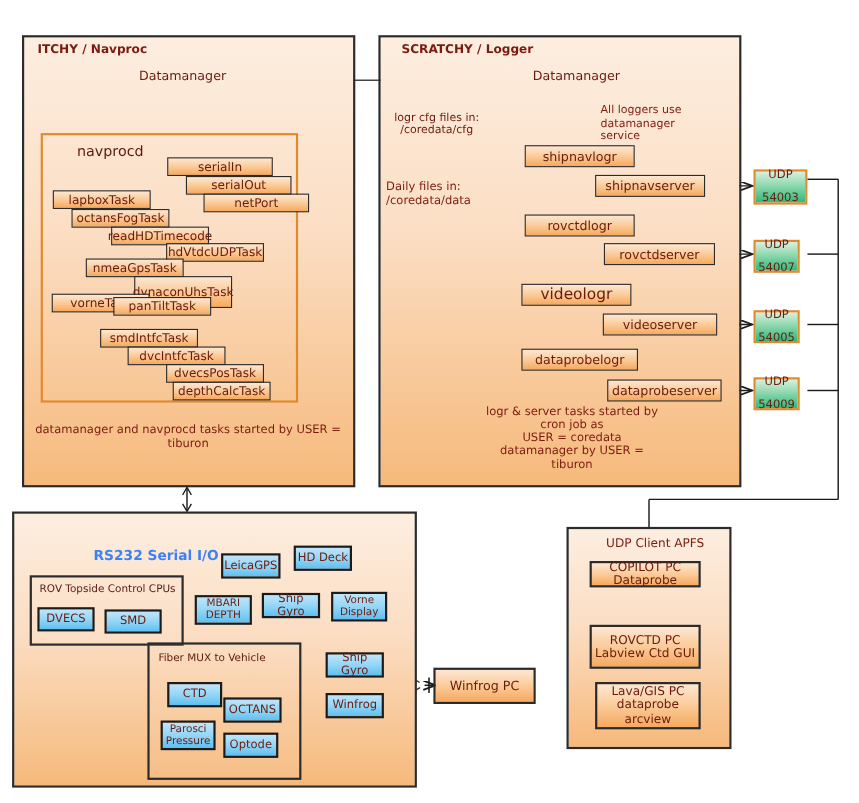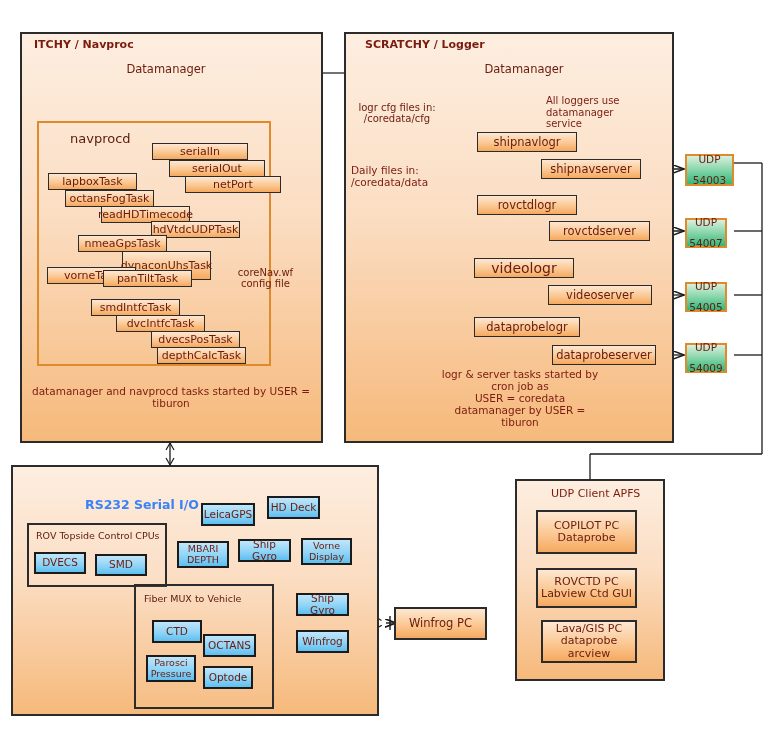--- a/index.html
+++ b/index.html
@@ -217,24 +217,20 @@
   <div class="tbox" style="left:78px;top:235px;width:89px;height:17px;font-size:11px;">nmeaGpsTask</div>
   <div class="tbox" style="left:122px;top:251px;width:89px;height:29px;font-size:11px;">dynaconUhsTask</div>
 
   <div class="tbox" style="left:47px;top:267px;width:89px;height:17px;font-size:11px;">vorneTask</div>
   <div class="tbox" style="left:68px;top:270px;width:89px;height:17px;font-size:11px;margin-left:35px;">panTiltTask</div>
   <div class="tbox" style="left:91px;top:299px;width:89px;height:17px;font-size:11px;">smdIntfcTask</div>
   <div class="tbox" style="left:116px;top:315px;width:89px;height:17px;font-size:11px;">dvcIntfcTask</div>
   <div class="tbox" style="left:135px;top:331px;width:89px;height:17px;font-size:11px;margin-left:16px;">dvecsPosTask</div>
   <div class="tbox" style="left:157px;top:347px;width:89px;height:17px;font-size:11px;">depthCalcTask</div>
 
-  <div class="docshape" style="left:233px;top:262px;width:65px;height:44px;">
-    <div class="lbl" style="top:5px;font-size:10px;">coreNav.wf
-config file</div>
-  </div>
 
   <div class="ftext c" style="left:32px;top:385px;width:278px;font-size:10.5px;">datamanager and navprocd tasks started by USER =
 tiburon</div>
 
   <div class="panel" style="left:344px;top:32px;width:330px;height:411px;"></div>
   <div class="panel-title" style="left:365px;top:38px;font-size:11px;">SCRATCHY / Logger</div>
 
   <div class="cloud" style="left:468px;top:42px;width:112px;height:58px;">
     <div class="lbl" style="top:20px;font-size:11.5px;">Datamanager</div>
   </div>
@@ -308,21 +304,21 @@
   <div class="bbox" style="left:301px;top:538px;width:51px;height:27px;font-size:9.5px;white-space:pre-line;">Vorne
 Display</div>
   <div class="bbox" style="left:296px;top:593px;width:53px;height:23px;font-size:10.5px;">Ship Gyro</div>
   <div class="bbox" style="left:296px;top:630px;width:53px;height:23px;font-size:10.5px;">Winfrog</div>
 
   <div class="tbox" style="left:394px;top:607px;width:93px;height:33px;font-size:11.5px;border-width:2px;">Winfrog PC</div>
 
   <div class="panel" style="left:515px;top:479px;width:150px;height:202px;"></div>
   <div class="panel-title" style="left:551px;top:487px;font-size:11px;font-weight:normal;">UDP Client APFS</div>
 
-  <div class="tbox" style="left:536px;top:510px;width:101px;height:44px;font-size:11px;white-space:pre-line;border-width:2px;">COPILOT PC
+  <div class="tbox" style="left:536px;top:510px;width:101px;height:24px;font-size:11px;white-space:pre-line;border-width:2px;">COPILOT PC
 Dataprobe</div>
   <div class="tbox" style="left:536px;top:568px;width:101px;height:40px;font-size:11px;white-space:pre-line;border-width:2px;">ROVCTD PC
 Labview Ctd GUI</div>
   <div class="tbox ovf" style="left:541px;top:620px;width:96px;height:43px;font-size:11px;white-space:pre-line;border-width:2px;line-height:1.15;">Lava/GIS PC
 dataprobe
 arcview</div>
 
 </div>
 
 </body></html>

